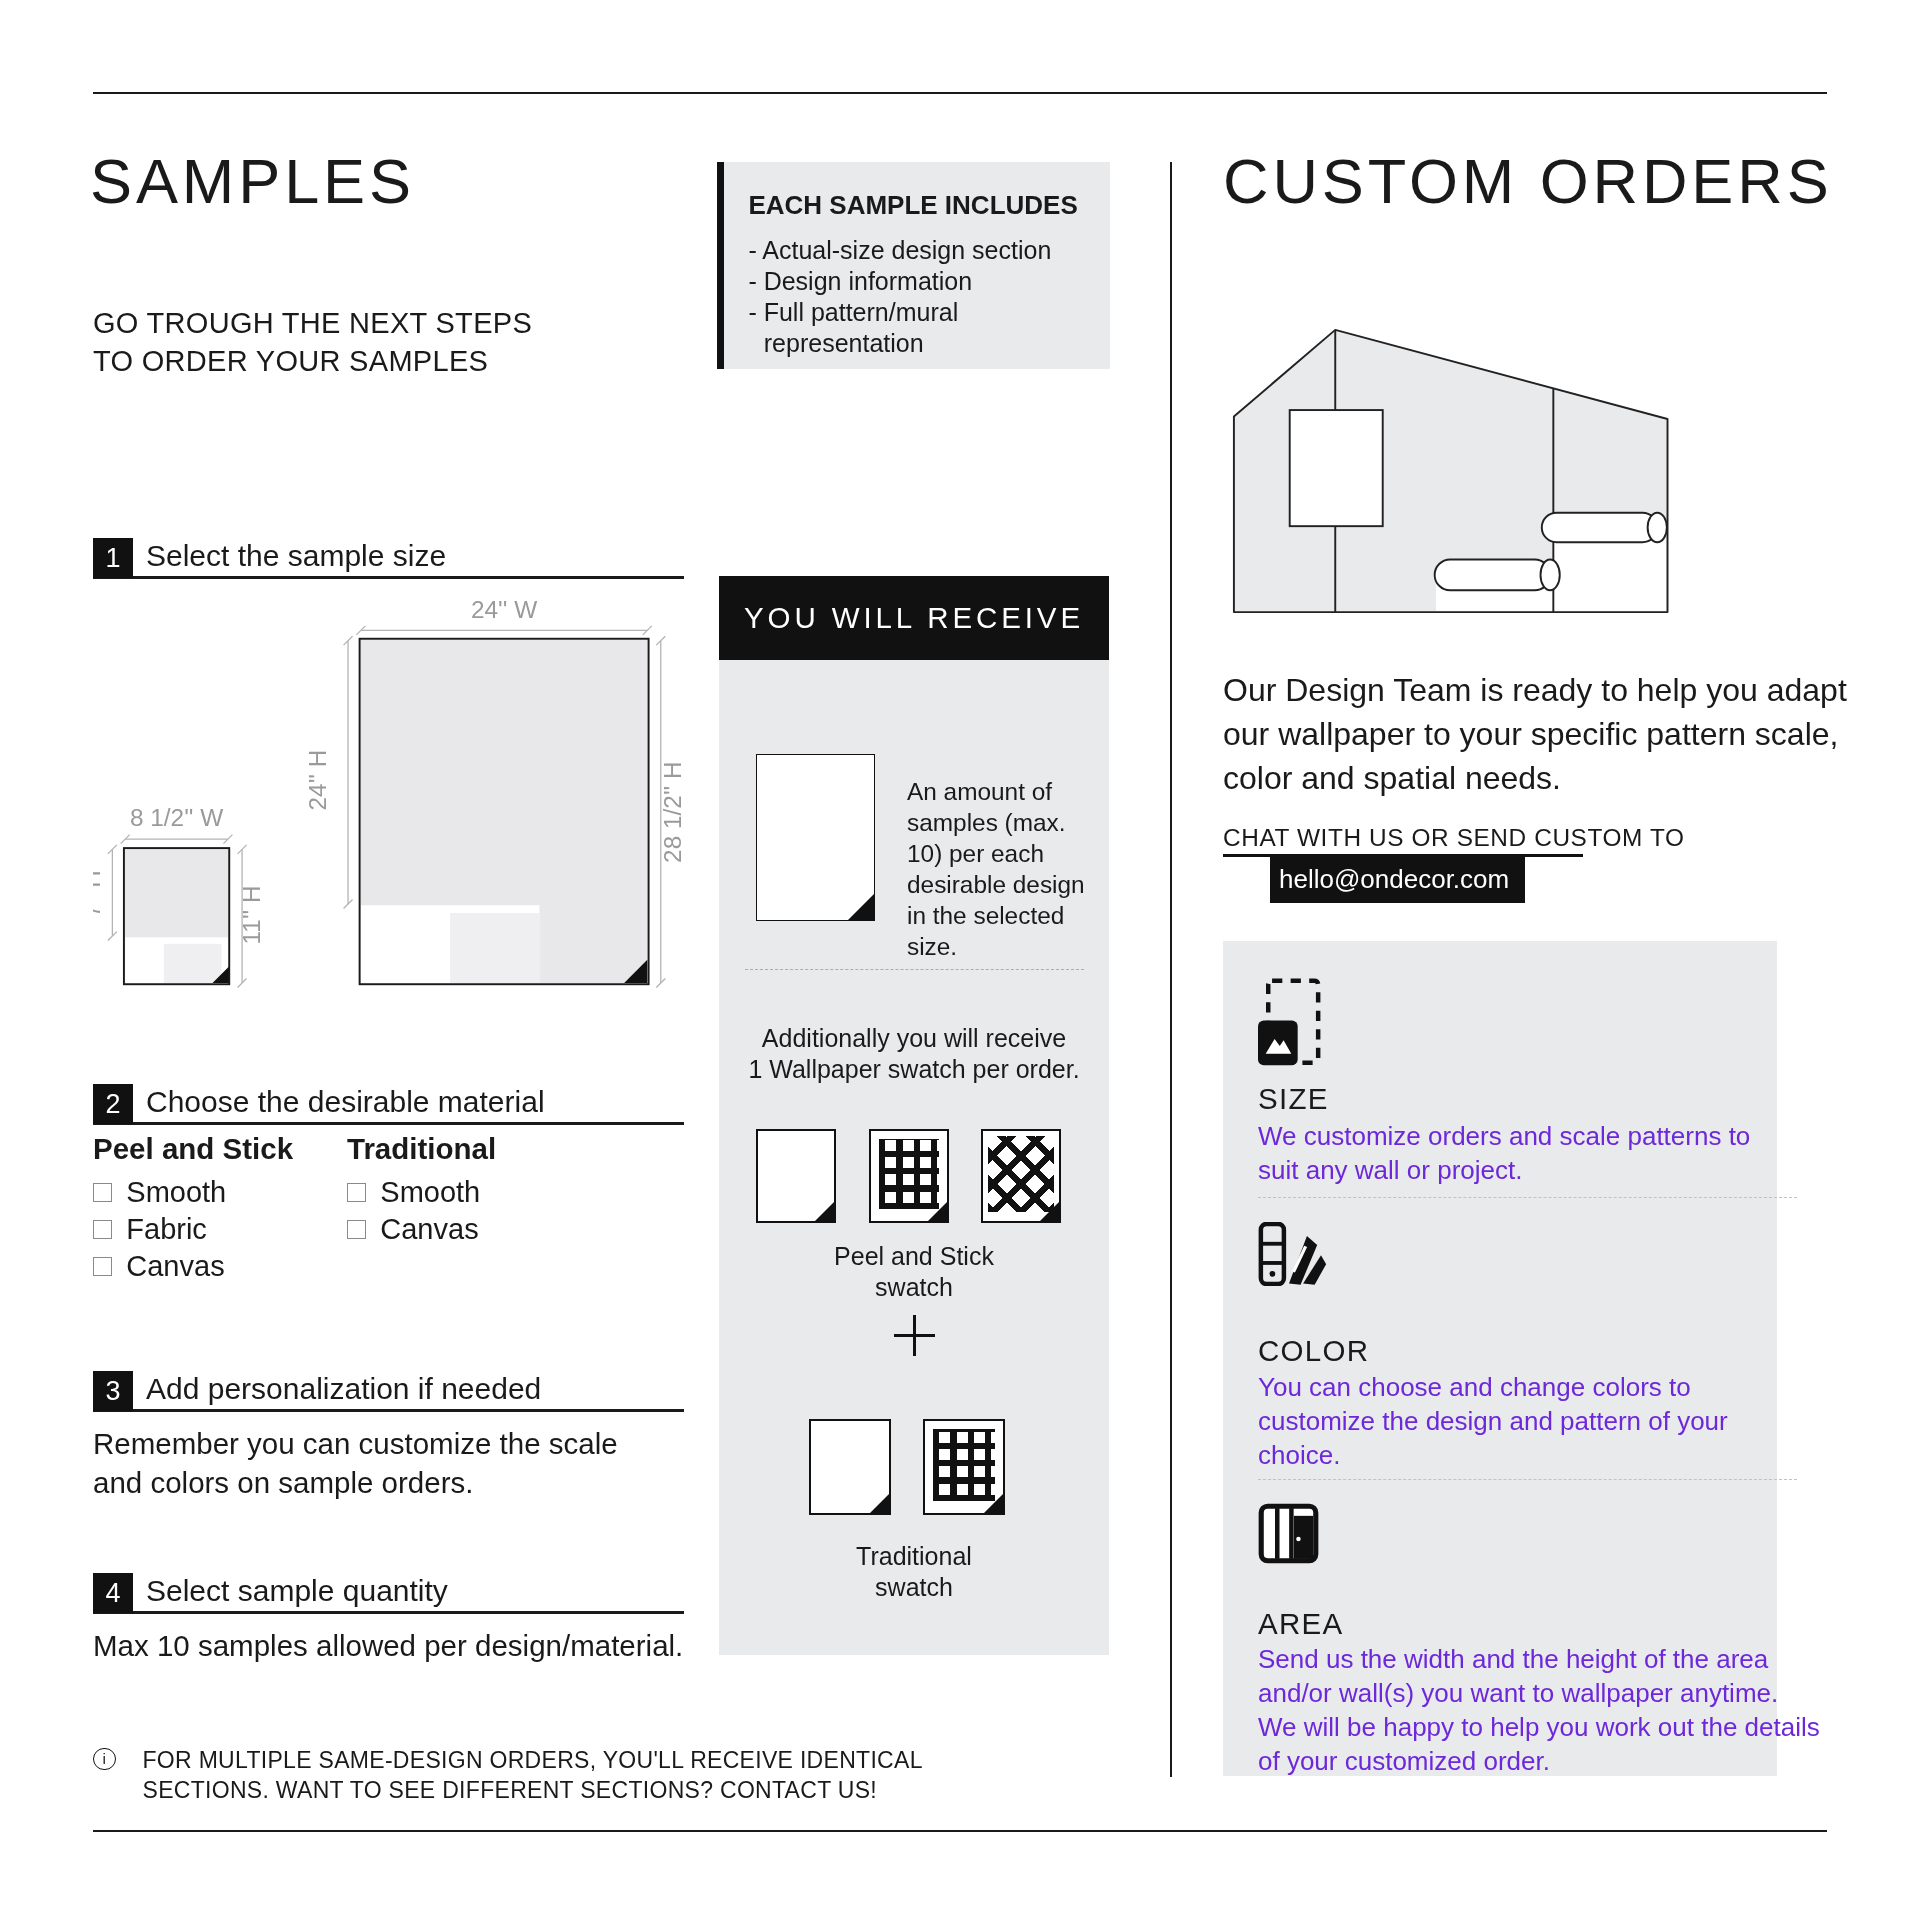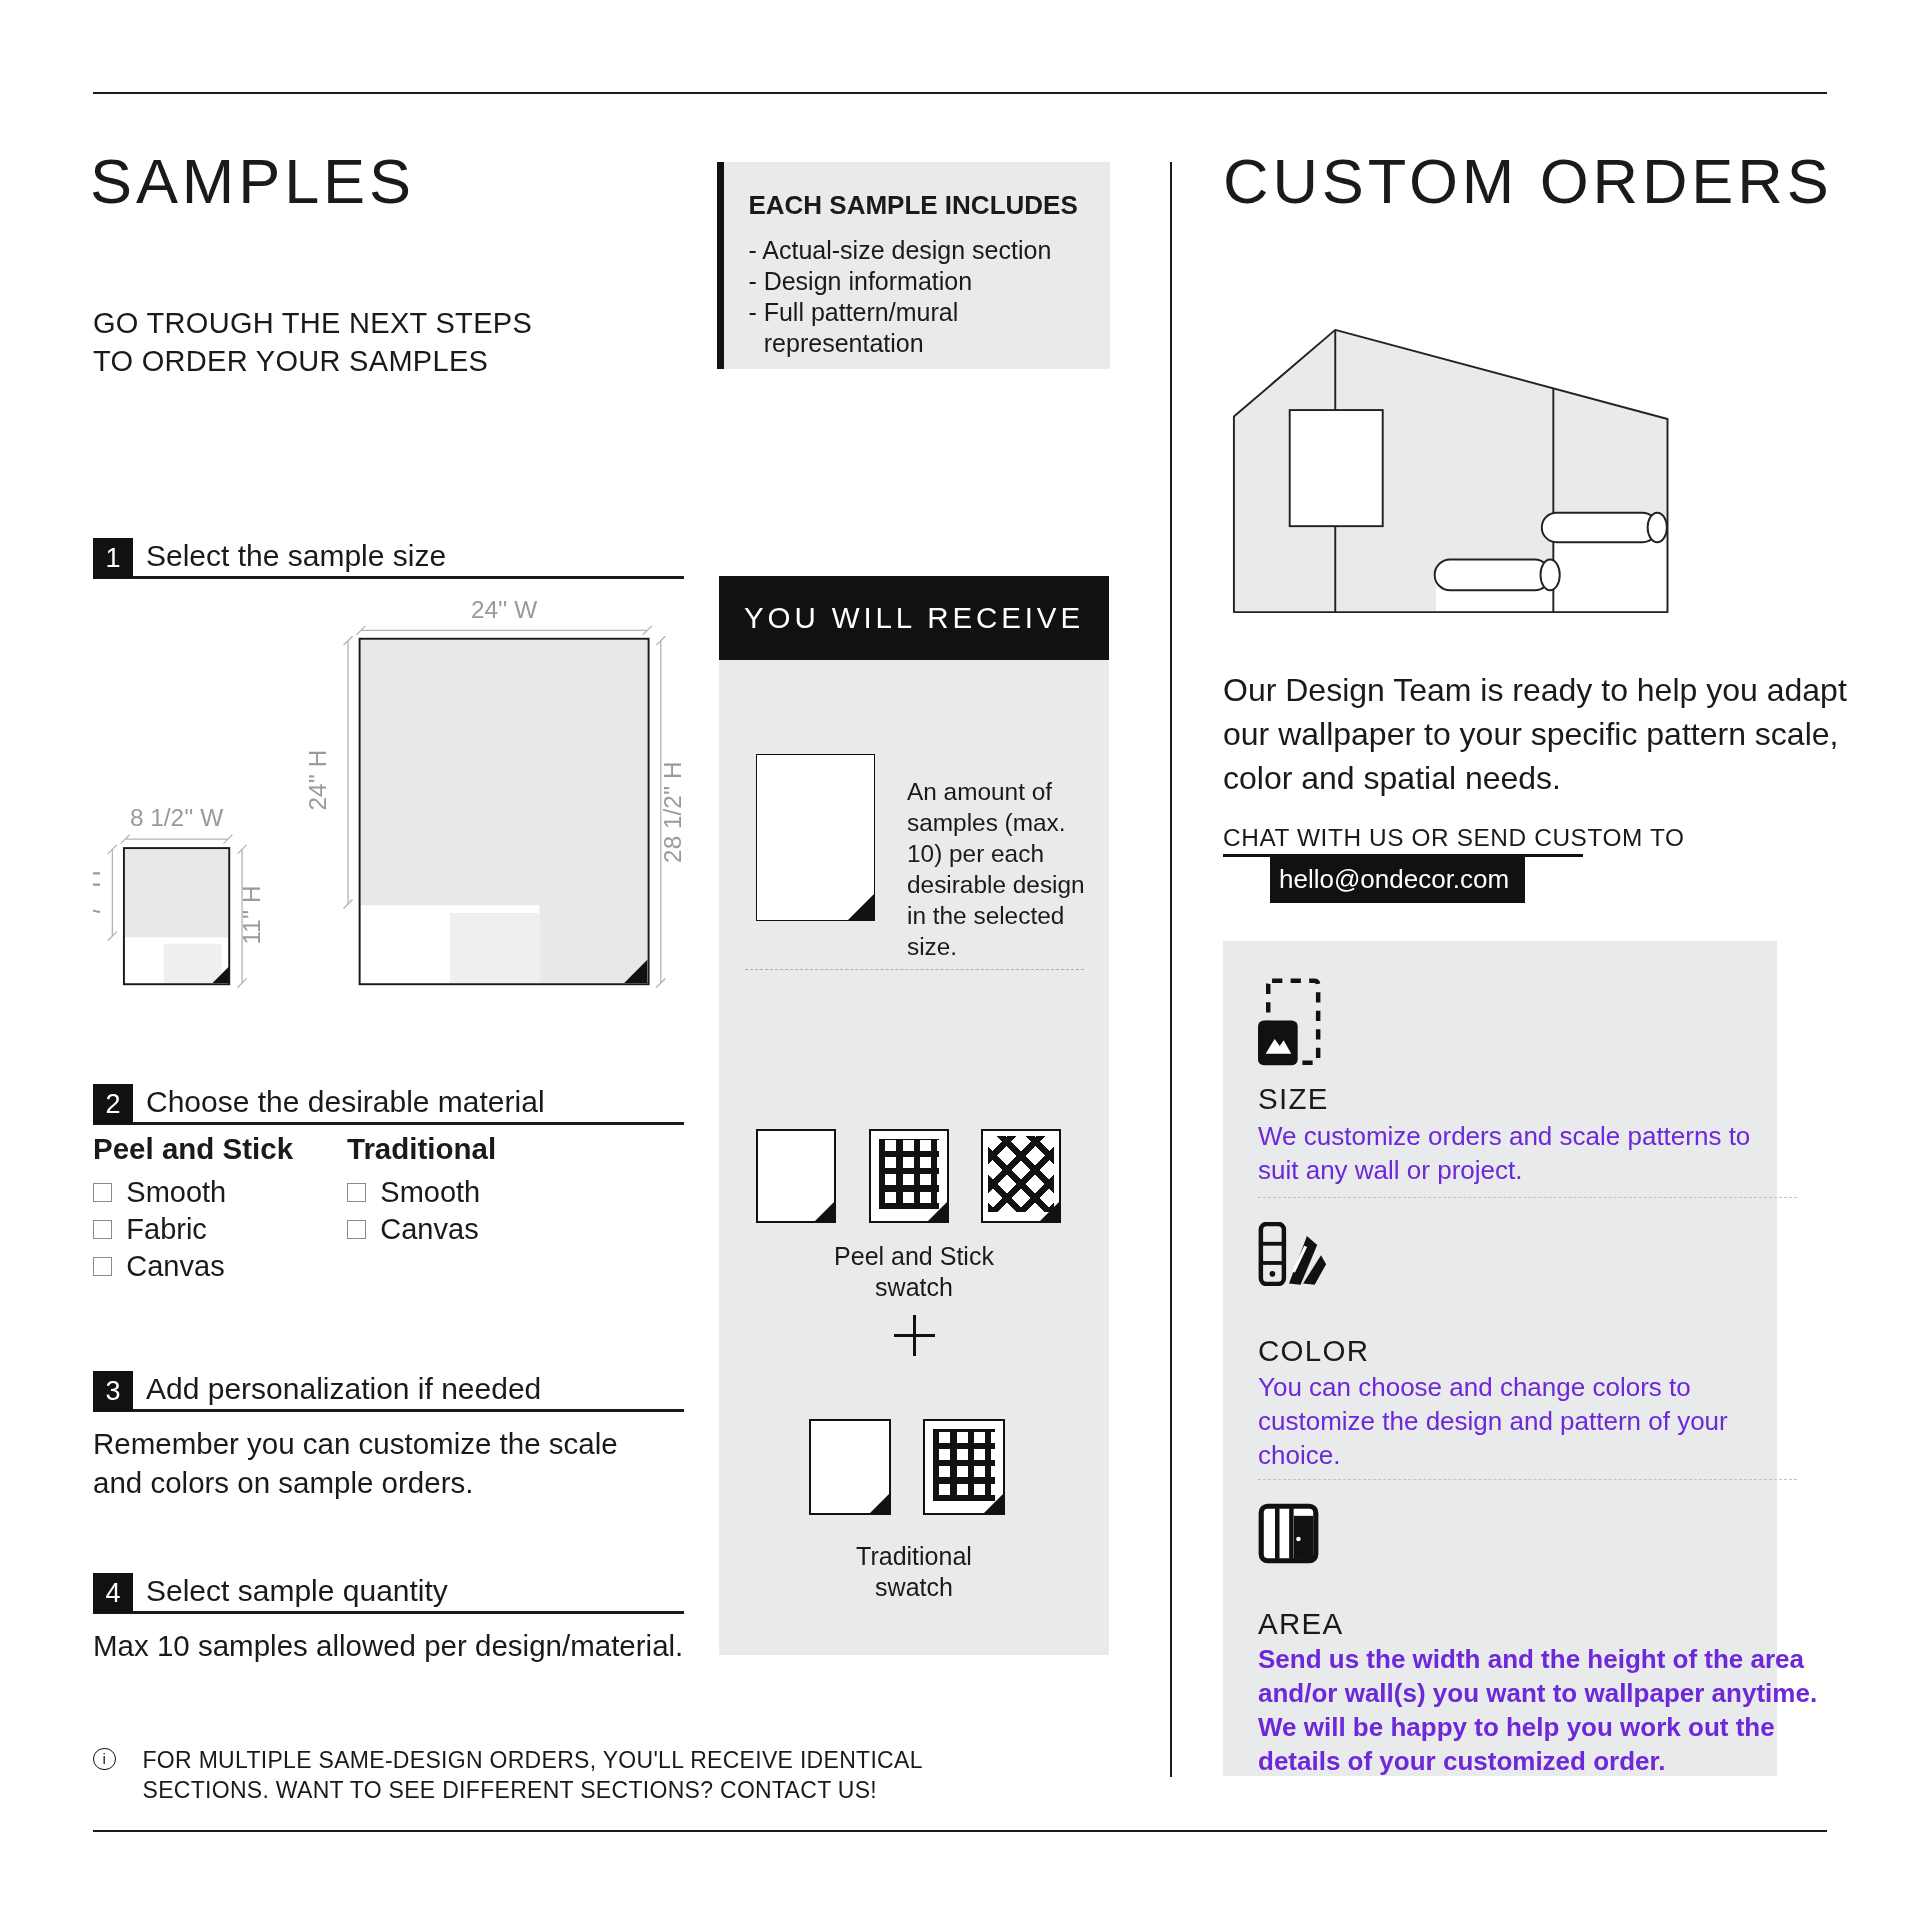--- a/index.html
+++ b/index.html
@@ -221,20 +221,24 @@
   </div>
 
   <div class="banner">YOU WILL RECEIVE</div>
 
   <div class="receive-body">
     <div class="page-icon" style="left:37px; top:94px; width:119px; height:167px;"></div>
     <div class="abs receive-desc" style="left:188px; top:116px; width:194px;">An amount of samples (max. 10) per each desirable design in the selected size.</div>
 
     <div class="abs dashed-h" style="left:26px; top:309px; width:339px;"></div>
 
+    <div class="abs center-text" style="left:0; top:363px; width:390px;">
+      <div>Additionally you will receive</div>
+      <div>1 Wallpaper swatch per order.</div>
+    </div>
 
     <div class="swatch" style="left:37px; top:469px; width:80px; height:94px;"></div>
     <div class="swatch" style="left:150px; top:469px; width:80px; height:94px;">
       <span class="swatch-fill-grid"></span>
     </div>
     <div class="swatch" style="left:262px; top:469px; width:80px; height:94px;">
       <span class="swatch-fill-lattice"></span>
     </div>
 
     <div class="abs center-text" style="left:0; top:581px; width:390px;">
@@ -308,17 +312,17 @@
     <div class="abs dashed-h" style="left:35px; top:538px; width:539px; border-color:#c2c2c2;"></div>
 
     <svg class="abs" style="left:35px; top:562px;" width="61" height="61" viewBox="0 0 95 95">
       <rect x="5" y="5" width="85" height="85" rx="10" fill="#ffffff" stroke="#111" stroke-width="8"></rect>
       <line x1="30" y1="8" x2="30" y2="87" stroke="#111" stroke-width="7"></line>
       <line x1="52" y1="8" x2="52" y2="87" stroke="#111" stroke-width="7"></line>
       <rect x="56" y="20" width="30" height="67" fill="#111"></rect>
       <circle cx="63" cy="56" r="3.5" fill="#ffffff"></circle>
     </svg>
     <div class="abs feat-label" style="left:35px; top:666px;">AREA</div>
-    <div class="abs feat-text" style="left:35px; top:701px; width:565px;font-weight:bold;">Send us the width and the height of the area and/or wall(s) you want to wallpaper anytime. We will be happy to help you work out the details of your customized order.</div>
+    <div class="abs feat-text" style="left:35px; top:701px; width:565px;">Send us the width and the height of the area and/or wall(s) you want to wallpaper anytime. We will be happy to help you work out the details of your customized order.</div>
   </div>
 
 </div>
 
 
 </body></html>

